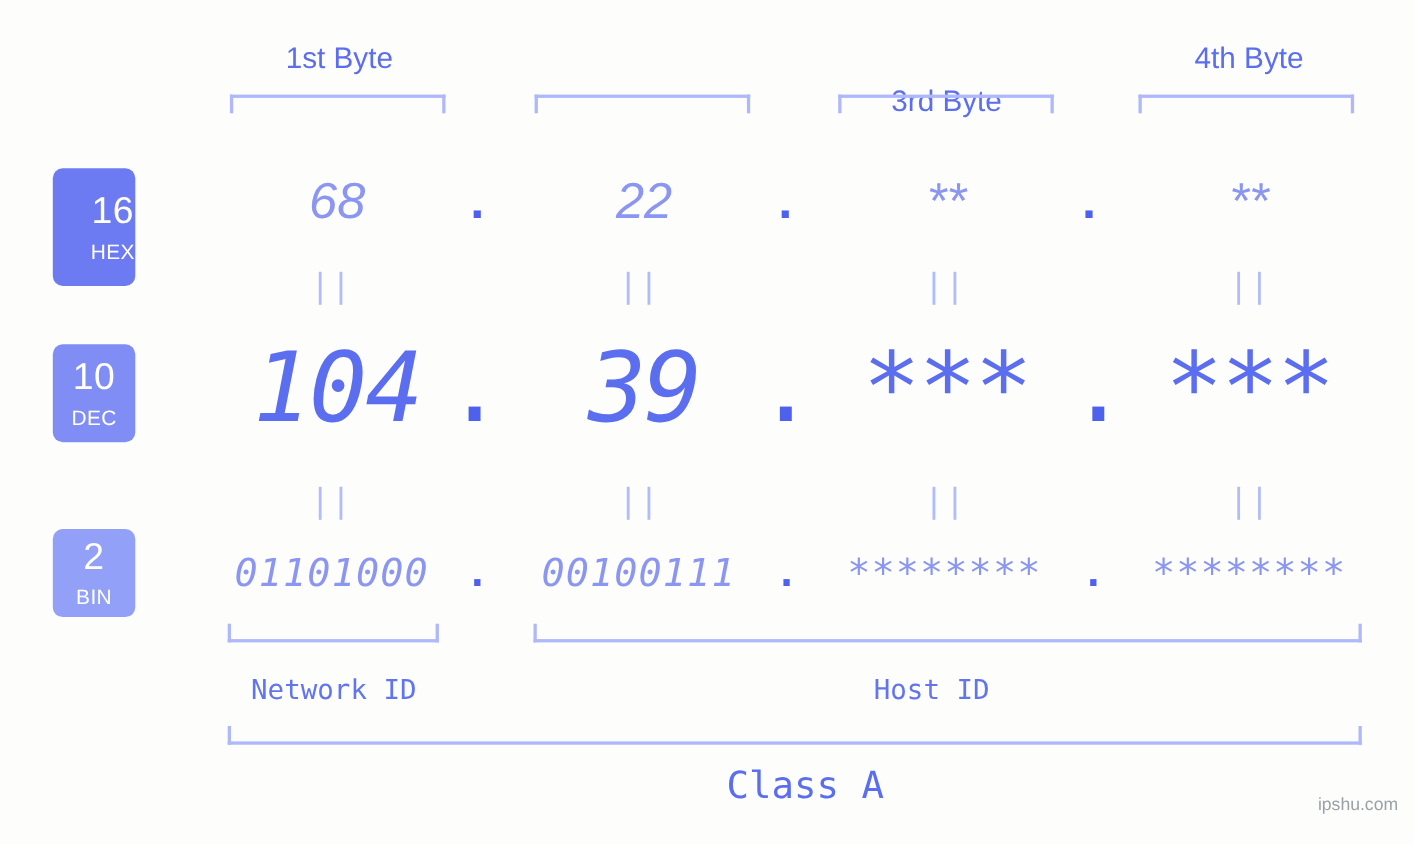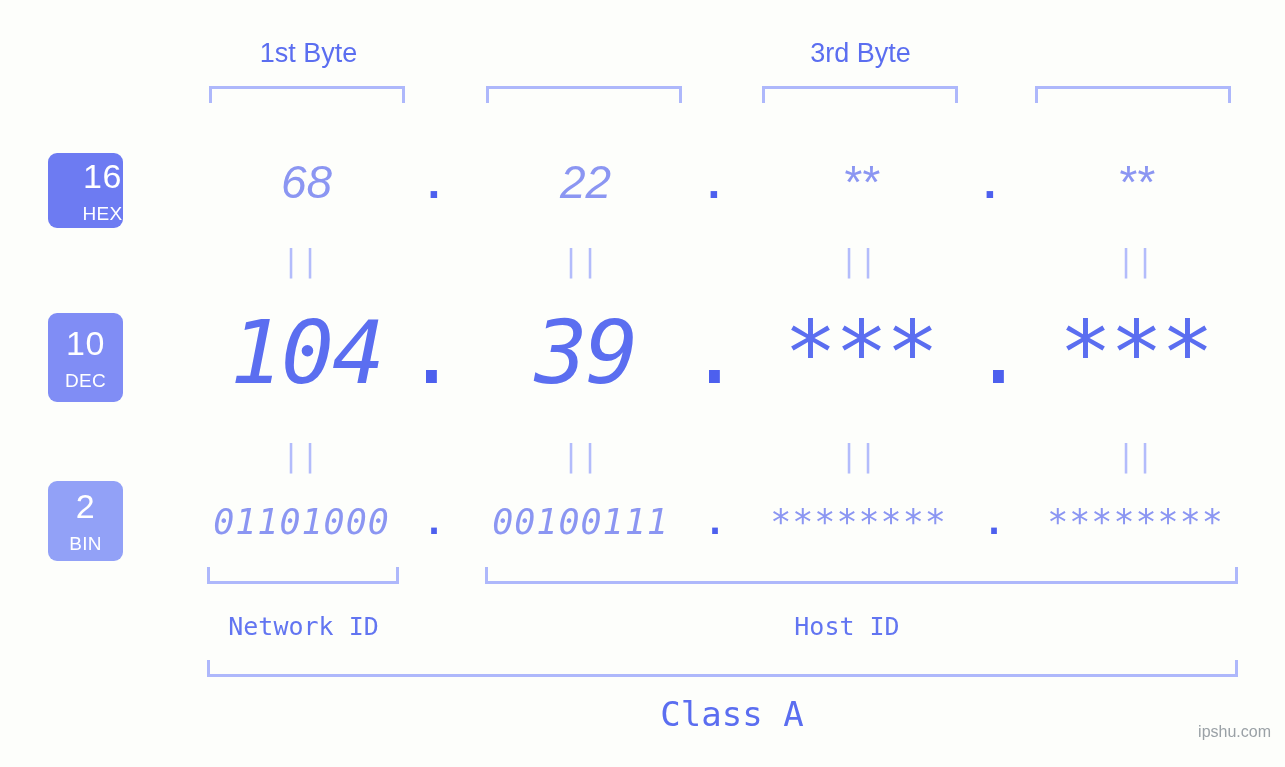--- a/index.html
+++ b/index.html
@@ -197,28 +197,29 @@
     color: #9aa1a6;
     white-space: nowrap;
   }
 </style>
 </head>
 <body>
 
 <div id="stage">
 
   <div class="byte-label" style="left:186px; width:245px;">1st Byte</div>
-  <div class="byte-label" style="left:738px; width:245px;">3rd Byte</div>
+  <div class="byte-label" style="left:738px; width:245px;margin-top:39px;">3rd Byte</div>
+  <div class="byte-label" style="left:1013px; width:245px;">4th Byte</div>
 
   <div class="bracket bracket-down" style="left:209px; top:86px; width:196px;"></div>
   <div class="bracket bracket-down" style="left:486px; top:86px; width:196px;"></div>
   <div class="bracket bracket-down" style="left:762px; top:86px; width:196px;"></div>
   <div class="bracket bracket-down" style="left:1035px; top:86px; width:196px;"></div>
 
-  <div class="badge" style="left:48px; top:153px; height:75px; background:#6d7bf2;padding-left:34px;">
+  <div class="badge" style="left:48px; top:153px; height:107px; background:#6d7bf2;padding-left:34px;">
     <span class="num">16</span>
     <span class="nam">HEX</span>
   </div>
 
   <div class="badge" style="left:48px; top:313px; height:89px; background:#808df5;">
     <span class="num">10</span>
     <span class="nam">DEC</span>
   </div>
 
   <div class="badge" style="left:48px; top:481px; height:80px; background:#92a1f7;">

